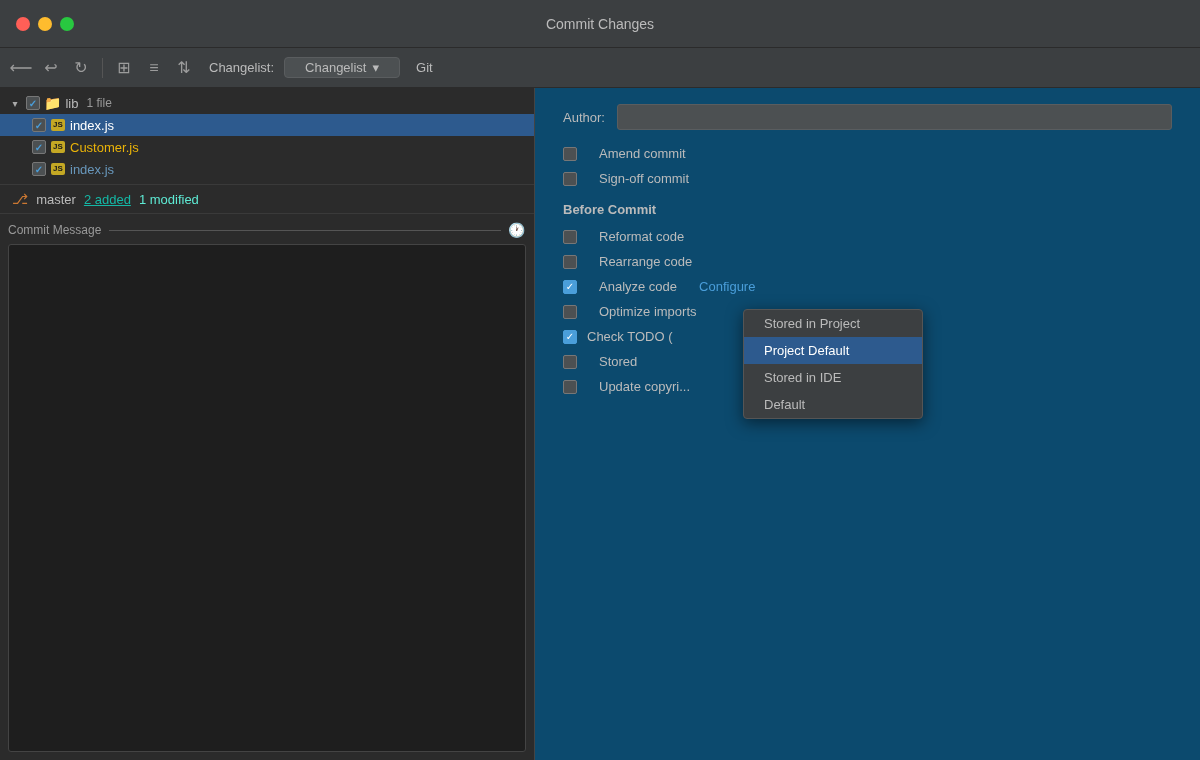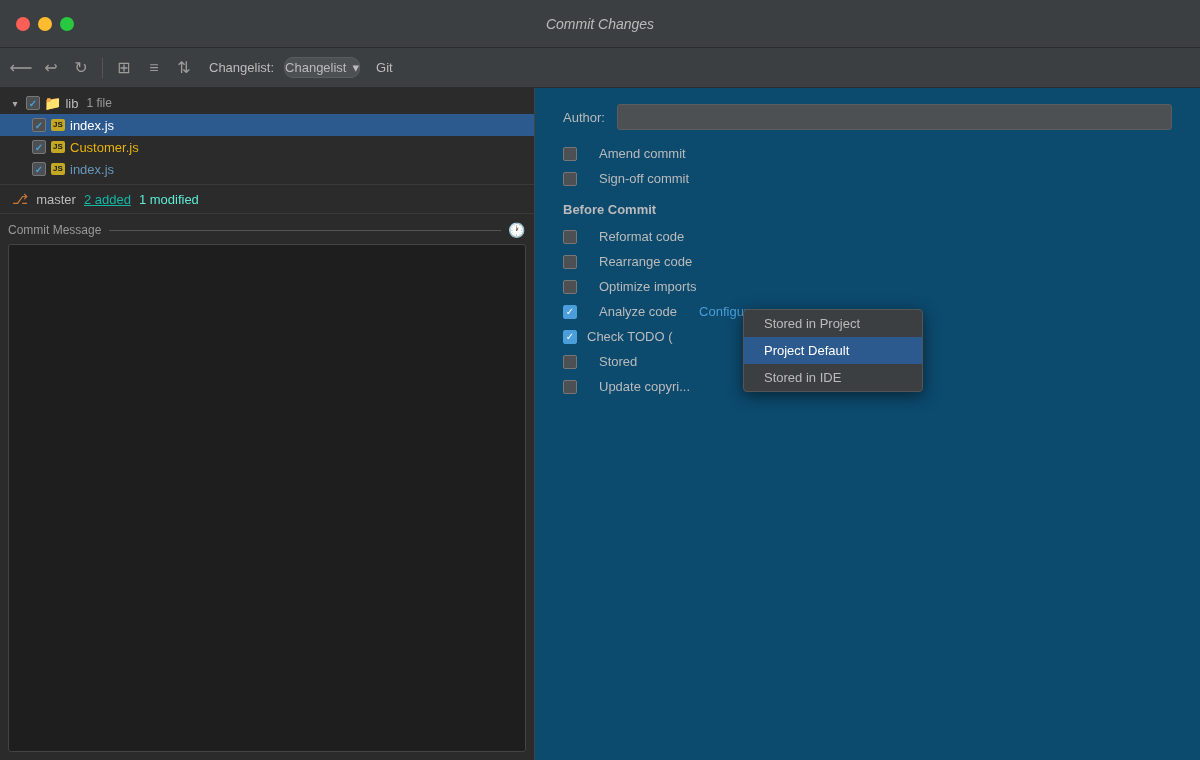--- a/index.html
+++ b/index.html
@@ -34,21 +34,20 @@
       width: 14px; height: 14px; border-radius: 50%;
       display: inline-block;
     }
     .tl-red { background: #ff5f57; }
     .tl-yellow { background: #febc2e; }
     .tl-green { background: #28c840; }
     .title-text {
       font-size: 14px;
       color: #bbbbbb;
       font-weight: 500;
-      font-style: italic;
     }
 
     
     .toolbar {
       display: flex;
       align-items: center;
       height: 40px;
       background: #3c3f41;
       padding: 0 8px;
       gap: 4px;
@@ -67,22 +66,22 @@
       color: #bbbbbb;
       margin-left: 8px;
       margin-right: 6px;
       font-size: 13px;
     }
     .changelist-dropdown {
       display: flex;
       align-items: center;
       background: #4c5052;
       border: 1px solid #5a5d5f;
-      border-radius: 9px;
-      padding: 2px 0;
+      border-radius: 4px;
+      padding: 2px 20px;
       cursor: pointer;
       gap: 6px;
       color: #bbbbbb;
       font-size: 13px;
     }
     .git-label {
       margin-left: 12px;
       color: #bbbbbb;
       font-size: 13px;
     }
@@ -405,38 +404,39 @@
       <div class="checkbox-square"></div>
       <span class="checkbox-label">Reformat code</span>
     </div>
 
     <div class="checkbox-row">
       <div class="checkbox-square"></div>
       <span class="checkbox-label">Rearrange code</span>
     </div>
 
     <div class="checkbox-row">
-      <div class="checkbox-square"></div>
-      <span class="checkbox-label">Optimize imports</span>
-    </div>
-
-    <div class="checkbox-row">
       <div class="checkbox-square checked"></div>
       <span class="checkbox-label">Analyze code</span>
       <span class="configure-link">Configure</span>
+    </div>
+
+    <div class="checkbox-row">
+      <div class="checkbox-square"></div>
+      <span class="checkbox-label">Optimize imports</span>
     </div>
 
     <div class="check-todo-row" style="position:relative;">
       <div class="checkbox-square checked"></div>
       <span class="checkbox-label">Check TODO (</span>
 
       <div class="dropdown-popup" style="left: 180px; top: -20px;">
         <div class="dropdown-item">Stored in Project</div>
         <div class="dropdown-item active">Project Default</div>
         <div class="dropdown-item">Stored in IDE</div>
+        <div class="dropdown-item">Default</div>
       </div>
     </div>
 
     <div class="checkbox-row">
       <div class="checkbox-square"></div>
       <span class="checkbox-label">Stored</span>
     </div>
 
     <div class="checkbox-row">
       <div class="checkbox-square"></div>

